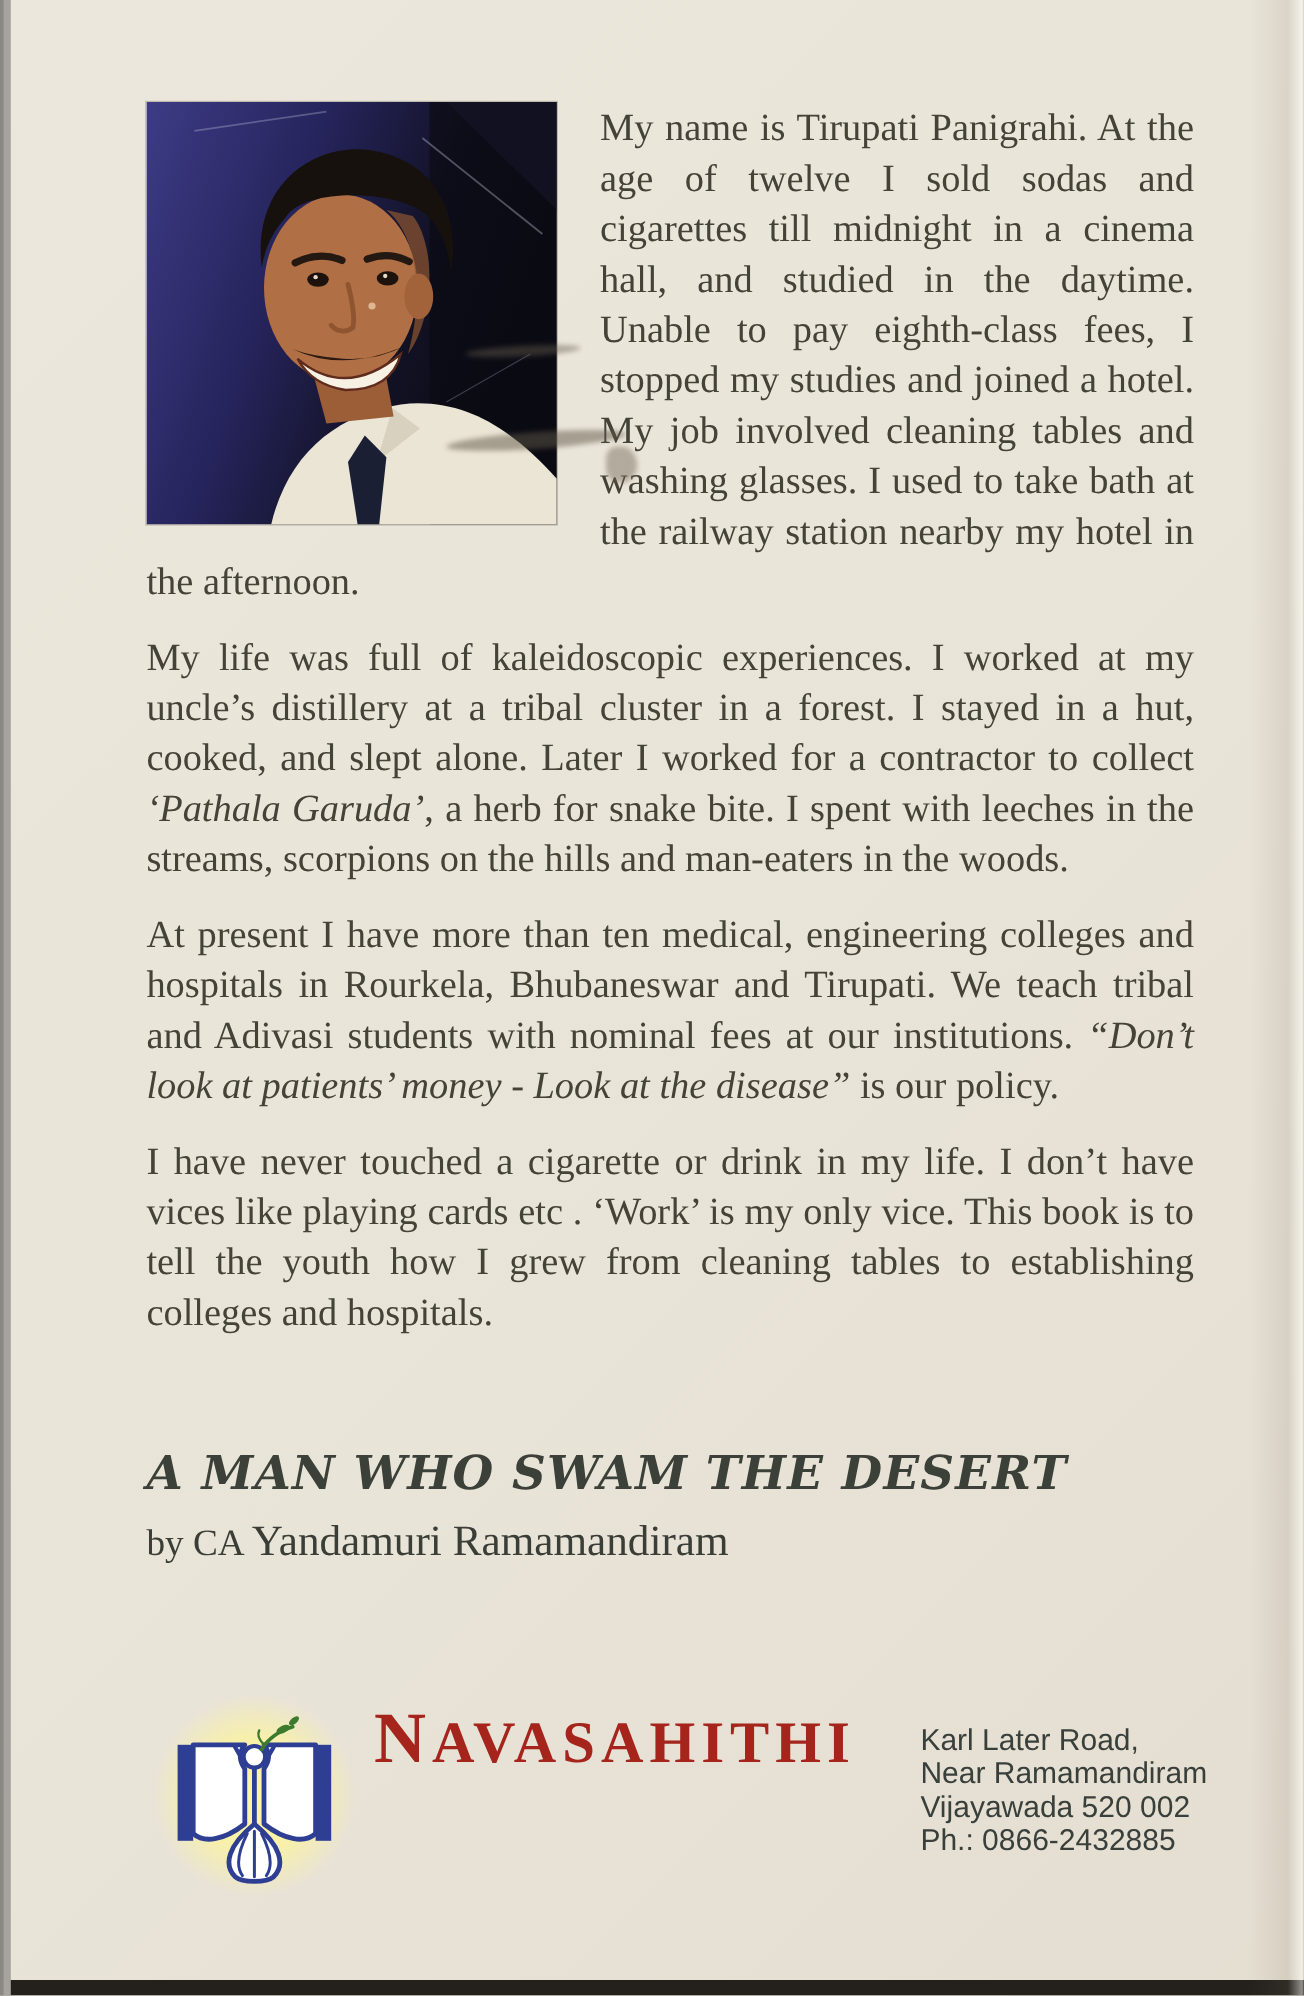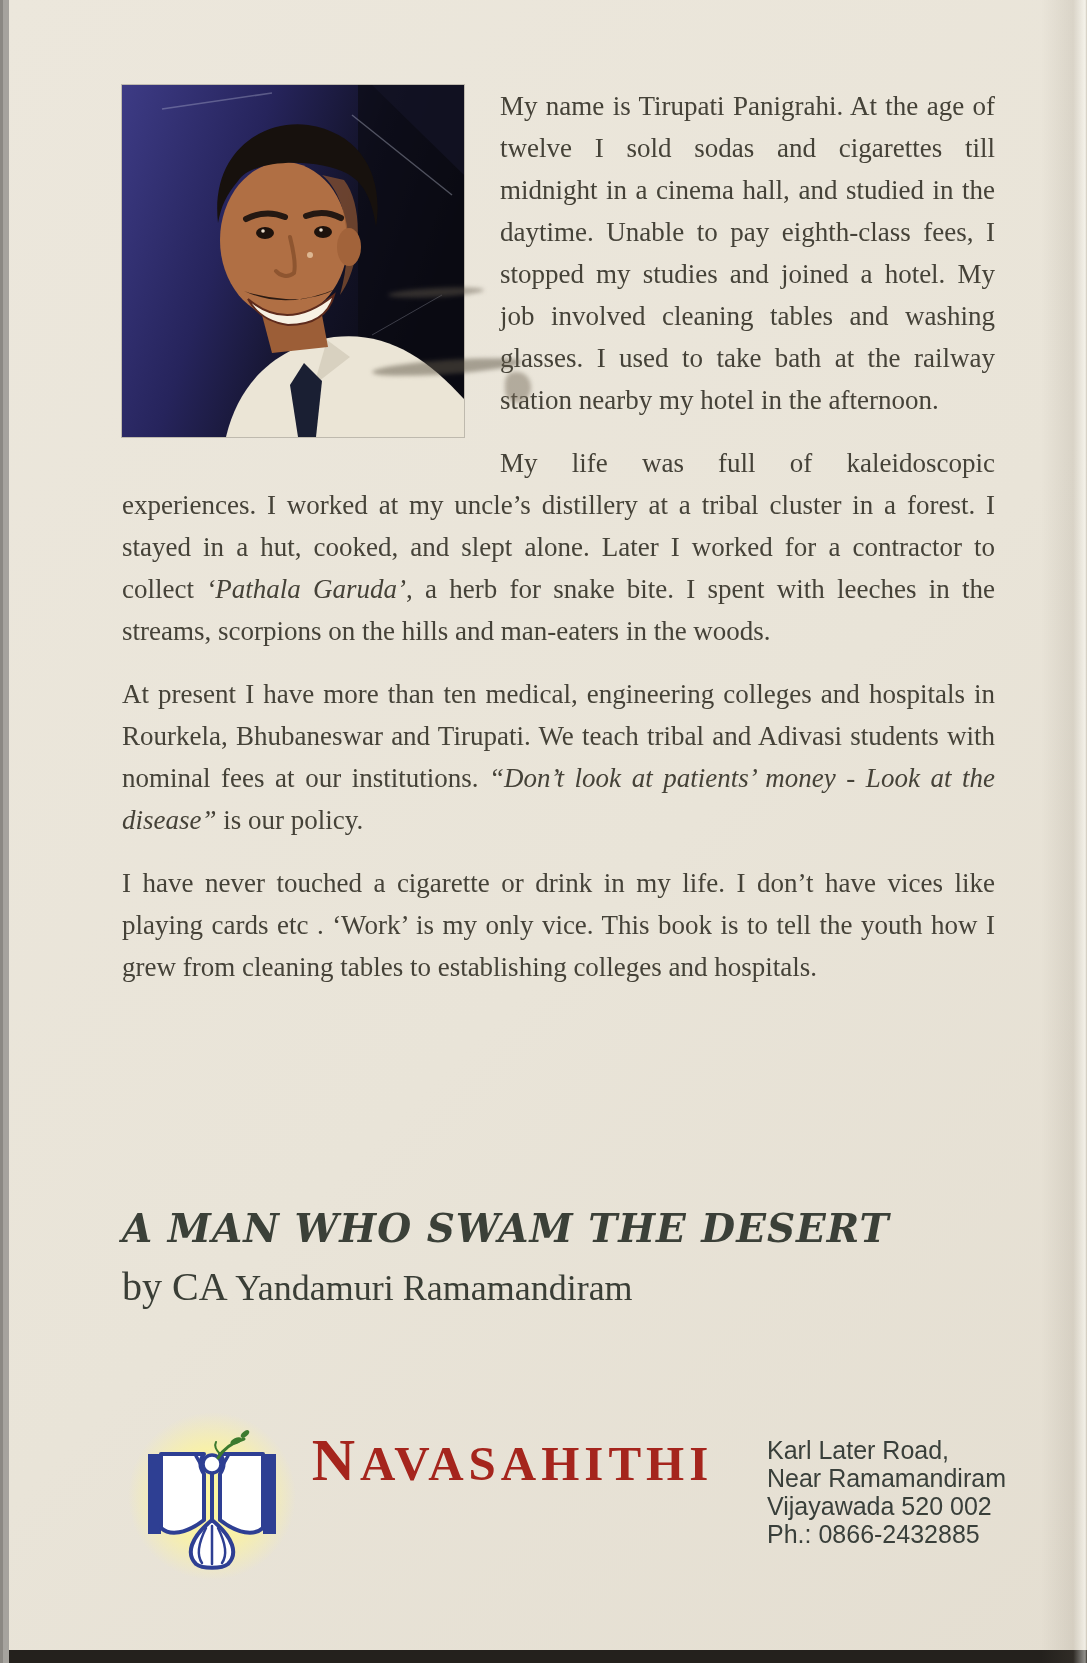--- a/index.html
+++ b/index.html
@@ -12,21 +12,21 @@
     color:#454238;
   }
   
   .edge-left{position:absolute;left:0;top:0;bottom:0;width:9px;background:#a6a39e;z-index:6;}
   .edge-left-dark{position:absolute;left:0;top:0;bottom:0;width:3px;background:#8b8883;z-index:7;}
   .edge-bottom{position:absolute;left:0;right:0;bottom:0;height:13px;background:#24211d;z-index:5;}
   .edge-right-shade{position:absolute;right:0;top:0;bottom:0;width:46px;
     background:linear-gradient(90deg,rgba(120,110,95,0) 0%,rgba(120,110,95,.14) 70%,rgba(255,255,250,.5) 96%,rgba(120,110,95,.25) 100%);z-index:5;}
   
   .content{position:absolute;left:122px;top:85px;width:873px;}
-  .content p{margin:0 0 21px 0;font-size:27px;line-height:42px;text-align:justify;}
+  .content p{margin:0 0 21px 0;font-size:32px;line-height:42px;text-align:justify;}
   .photo{
     float:left;width:342px;height:352px;margin:0 36px 14px 0;
     box-shadow:0 0 0 1px rgba(60,55,45,.25);
   }
   .photo svg{display:block;}
   .ital{font-style:italic;}
   
   .smudge{position:absolute;border-radius:50%;filter:blur(2px);z-index:4;pointer-events:none;}
   .smudge.a{left:388px;top:288px;width:96px;height:9px;background:rgba(100,92,78,.45);transform:rotate(-3deg);}
   .smudge.b{left:372px;top:360px;width:150px;height:14px;background:rgba(95,88,72,.5);transform:rotate(-4deg);}
@@ -35,25 +35,25 @@
   .title-block{position:absolute;left:122px;top:1205px;width:873px;text-align:left;}
   .book-title{
     font-family:"DejaVu Serif",serif;font-style:italic;font-weight:bold;
     font-size:39px;letter-spacing:1px;color:#3b4038;margin:0;
   }
   .book-subtitle{
     font-family:"DejaVu Serif",serif;font-style:italic;
     font-size:30px;color:#3f443c;margin:14px 0 0 0;
   }
   .book-byline{font-family:"Liberation Serif",serif;font-size:36px;color:#3a3e36;margin:12px 0 0 0;}
-  .book-byline .by-prefix{font-size:40px;}
+  .book-byline .by-prefix{font-size:31px;}
   
   .footer{position:absolute;left:0;top:1396px;width:1087px;height:200px;}
   .logo{position:absolute;left:124px;top:8px;width:176px;height:176px;}
-  .pub-text{position:absolute;left:300px;top:24px;width:425px;text-align:center;margin-top:12px;}
+  .pub-text{position:absolute;left:300px;top:24px;width:425px;text-align:center;}
   .pub-name{
     display:block;font-family:"Liberation Serif",serif;color:#a5251d;
     font-size:49px;letter-spacing:5px;line-height:56px;font-weight:bold;
   }
   .pub-name::first-letter{font-size:60px;}
   .pub-type{
     display:block;font-family:"Liberation Sans",sans-serif;color:#3f4a43;
     font-size:44px;letter-spacing:2px;line-height:48px;margin-top:2px;font-weight:normal;
   }
   .pub-address{

